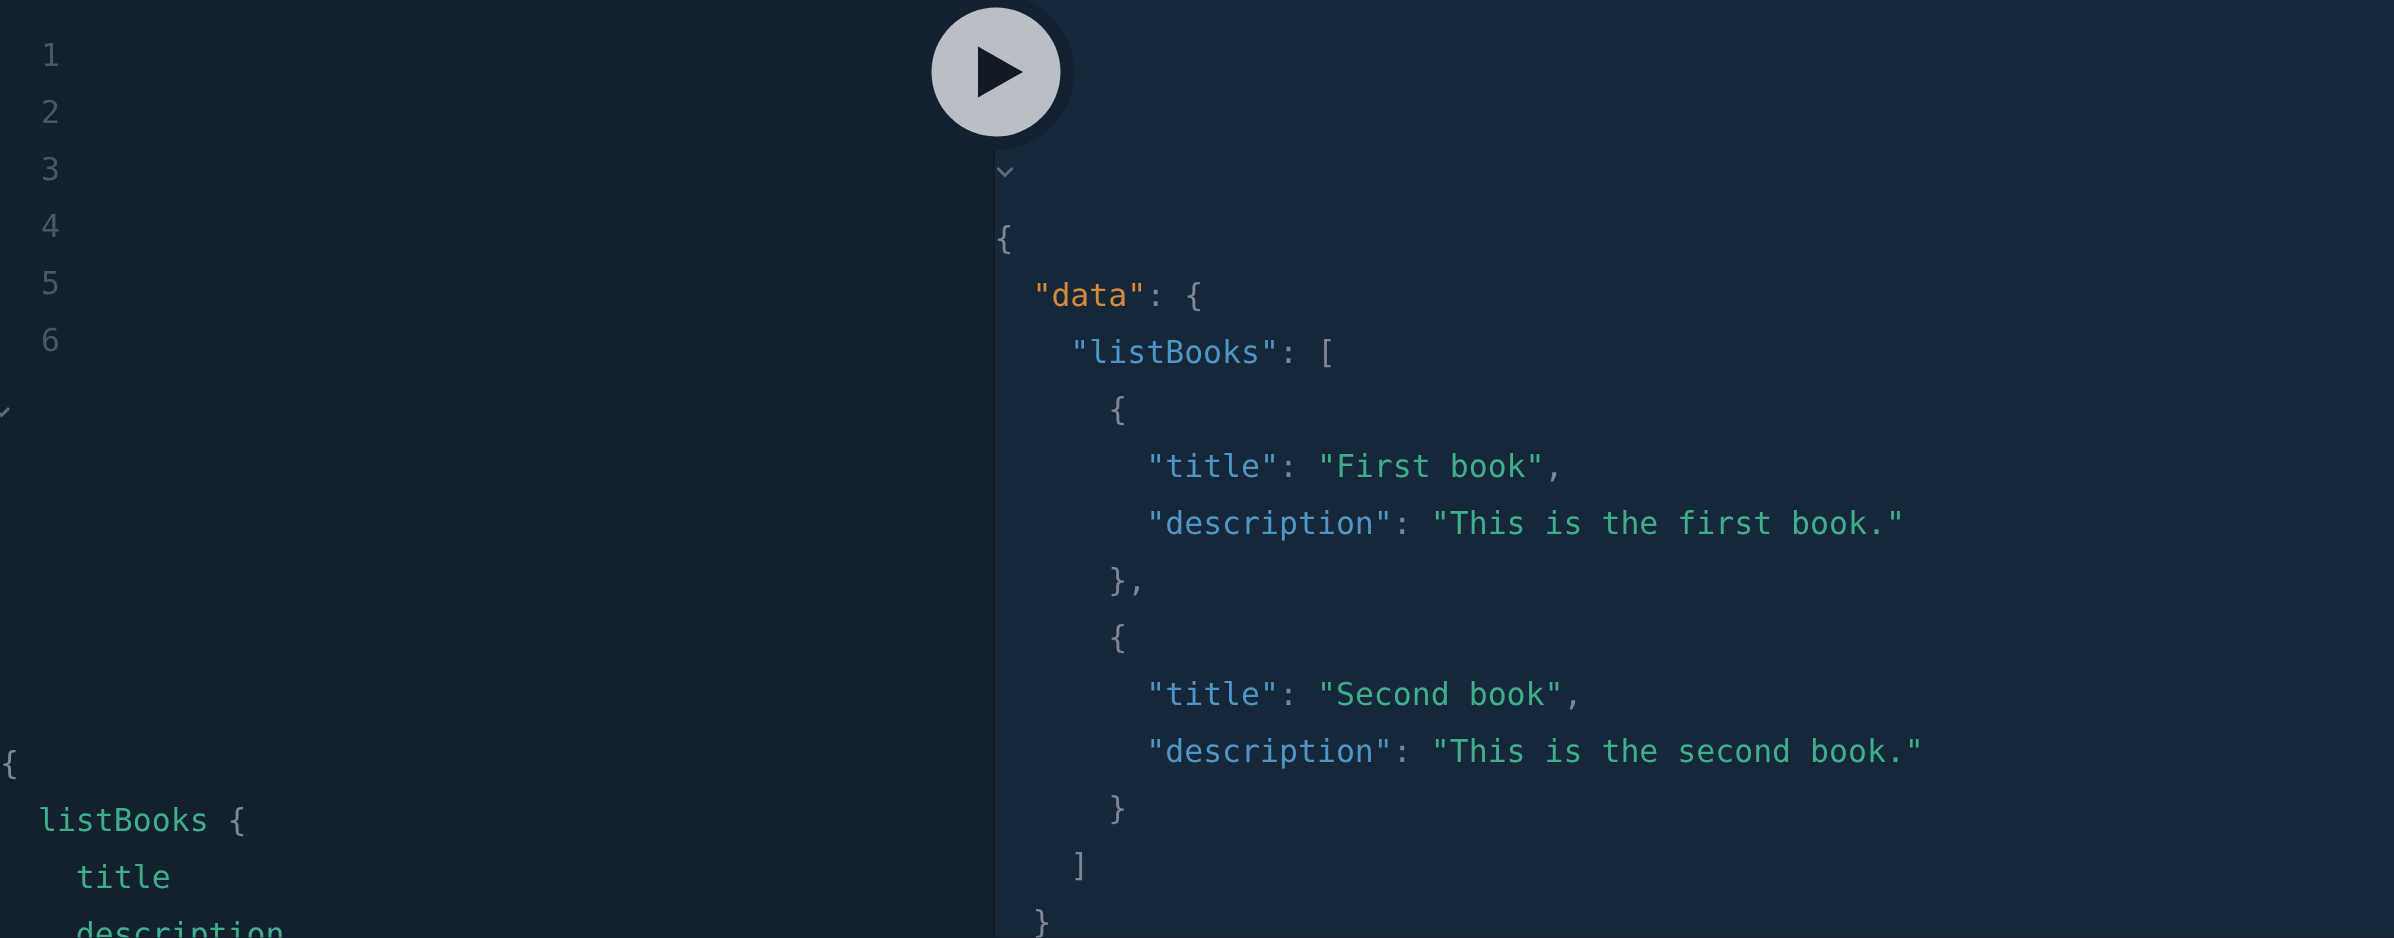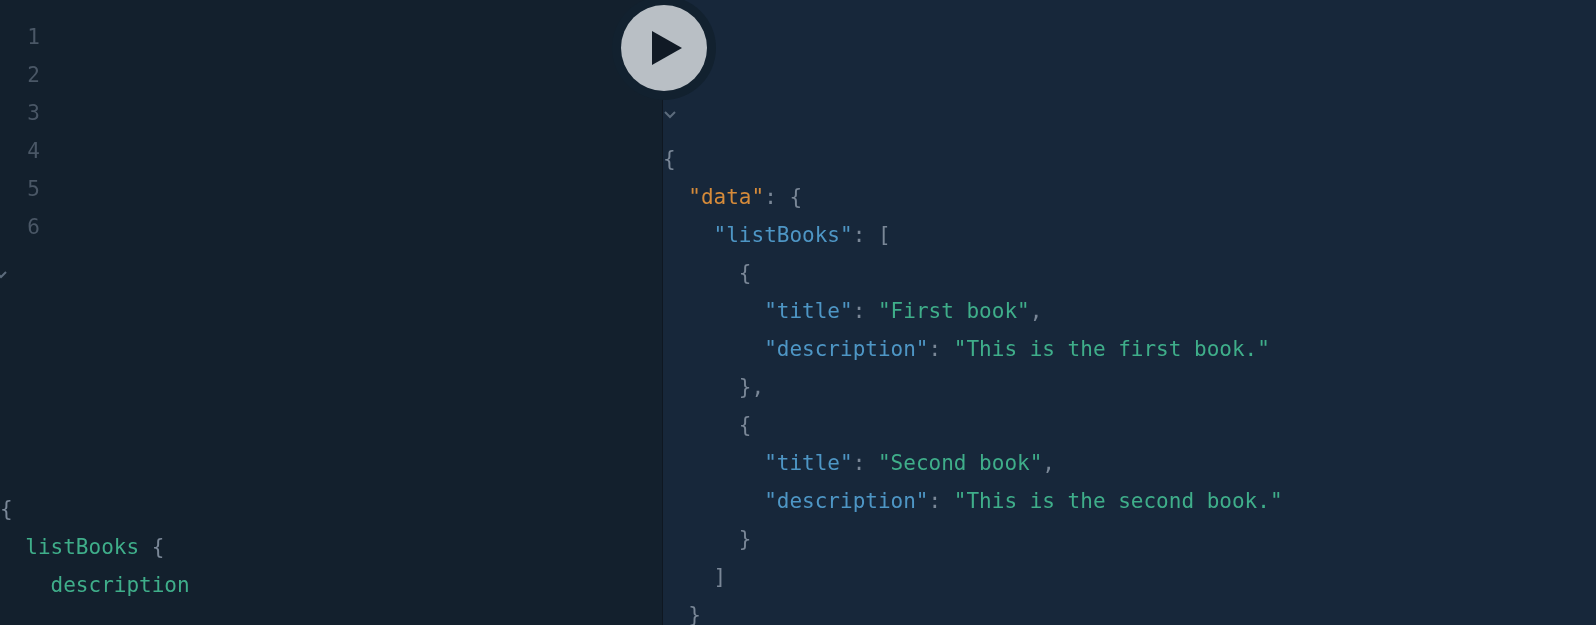--- a/index.html
+++ b/index.html
@@ -122,20 +122,21 @@
       </div>
       <div class="fold"></div>
       <div class="fold"></div>
       <div class="fold"></div>
       <div class="fold"></div>
       <div class="fold"></div>
     </div>
     <div class="code">
       <div class="line"><span class="tok-punct">{</span></div>
       <div class="line">  <span class="tok-field">listBooks</span><span class="tok-punct"> {</span></div>
+      <div class="line">    <span class="tok-field">title</span></div>
       <div class="line">    <span class="tok-field">description</span></div>
 
     </div>
   </div>
 
   <div class="run-btn">
     <div class="run-btn-inner">
       <svg width="34" height="38" viewBox="0 0 34 38">
           <path d="M2 2 L32 19 L2 36 Z" fill="#111a25"></path>
         </svg>

